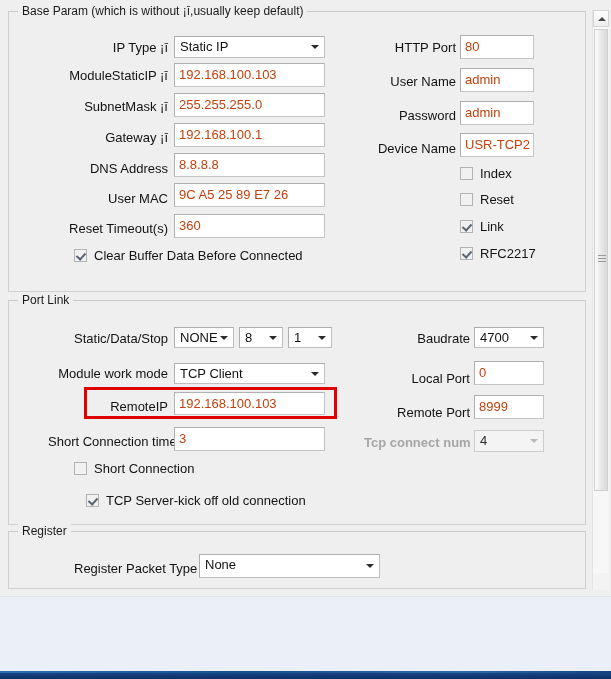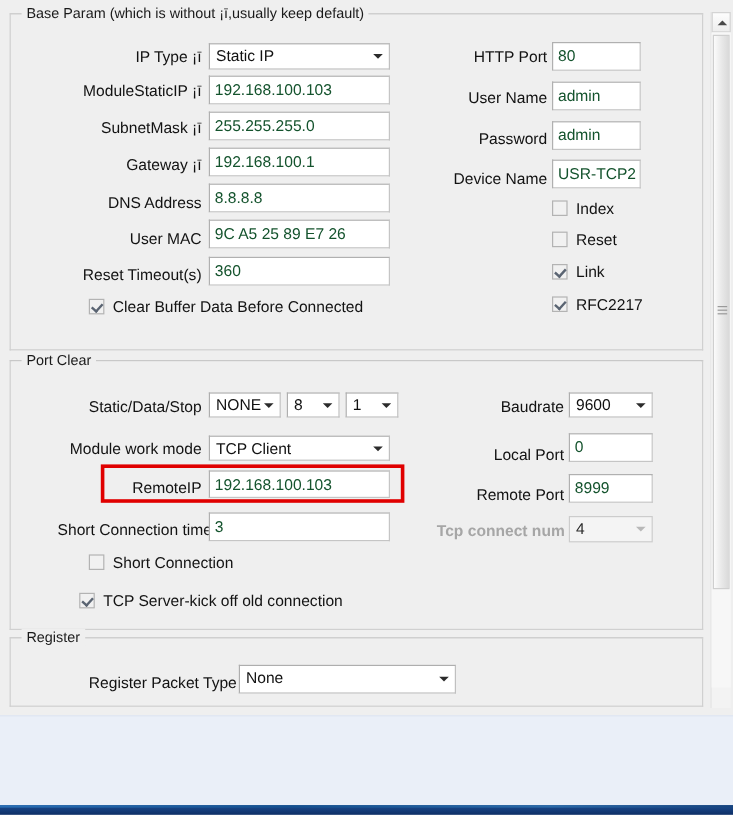--- a/index.html
+++ b/index.html
@@ -73,21 +73,21 @@
 
   .txtbox {
     position: absolute;
     background: #ffffff;
     border: 1px solid #c5c5c5;
     border-top-color: #b0b0b0;
     border-left-color: #b0b0b0;
     box-sizing: border-box;
     font-family: "Liberation Sans", sans-serif;
     font-size: 13px;
-    color: #14532d;
+    color: #c2410c;
     padding: 0 0 0 4px;
     line-height: 22px;
     white-space: nowrap;
     overflow: hidden;
   }
 
   .combo {
     position: absolute;
     background: #ffffff;
     border: 1px solid #c0c0c0;
@@ -311,21 +311,21 @@
     <div class="chk checked" style="left:460px; top:219px;">
       <span class="box"></span>
       <span class="ctext">Link</span>
     </div>
     <div class="chk checked" style="left:460px; top:246px;justify-content:center;">
       <span class="box"></span>
       <span class="ctext">RFC2217</span>
     </div>
 
     <div class="groupbox" id="gb-port">
-      <div class="gb-title">Port Clear</div>
+      <div class="gb-title">Port Link</div>
     </div>
 
     <div class="lbl" style="left:68px; top:331px; width:100px;">Static/Data/Stop</div>
     <div class="combo" style="left:174px; top:327px; width:60px; height:21px;">
       <span>NONE</span>
       <span class="arrow"></span>
     </div>
     <div class="combo" style="left:239px; top:327px; width:44px; height:21px;">
       <span>8</span>
       <span class="arrow"></span>
@@ -345,28 +345,28 @@
     <div class="txtbox" style="left:174px; top:392px; width:151px; height:23px;">192.168.100.103</div>
     <div class="highlight-box"></div>
 
     <div class="lbl" style="left:48px; top:434px; width:120px;">Short Connection time</div>
     <div class="txtbox" style="left:174px; top:427px; width:151px; height:24px;">3</div>
 
     <div class="chk" style="left:74px; top:461px;">
       <span class="box"></span>
       <span class="ctext">Short Connection</span>
     </div>
-    <div class="chk checked" style="left:66px; top:493px;">
+    <div class="chk checked" style="left:86px; top:493px;">
       <span class="box"></span>
       <span class="ctext">TCP Server-kick off old connection</span>
     </div>
 
     <div class="lbl" style="left:396px; top:331px; width:74px;">Baudrate</div>
     <div class="combo" style="left:474px; top:327px; width:70px; height:21px;">
-      <span>9600</span>
+      <span>4700</span>
       <span class="arrow"></span>
     </div>
 
     <div class="lbl" style="left:396px; top:371px; width:74px;">Local Port</div>
     <div class="txtbox" style="left:474px; top:361px; width:70px; height:24px;">0</div>
 
     <div class="lbl" style="left:386px; top:405px; width:84px;">Remote Port</div>
     <div class="txtbox" style="left:474px; top:395px; width:70px; height:24px;">8999</div>
 
     <div class="lbl disabled" style="left:364px; top:435px; width:106px;font-weight:bold;">Tcp connect num</div>

